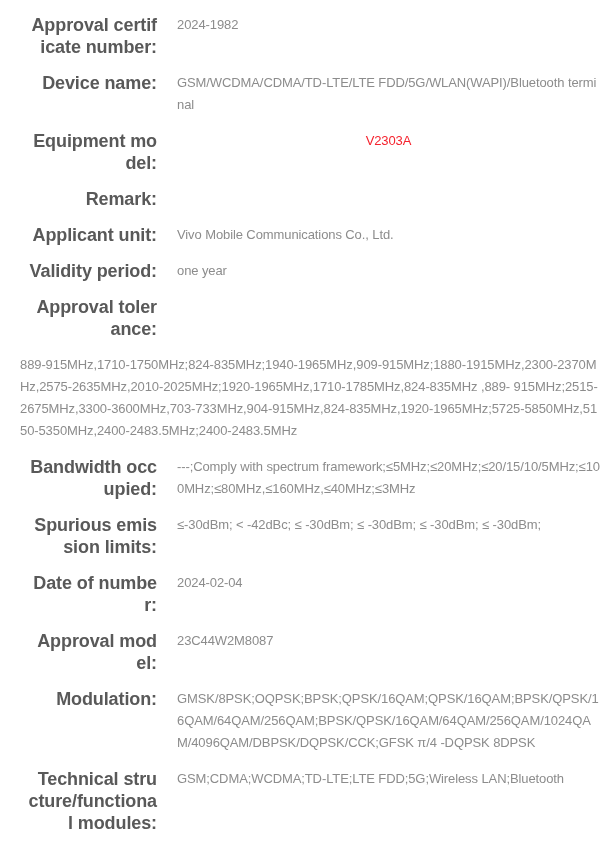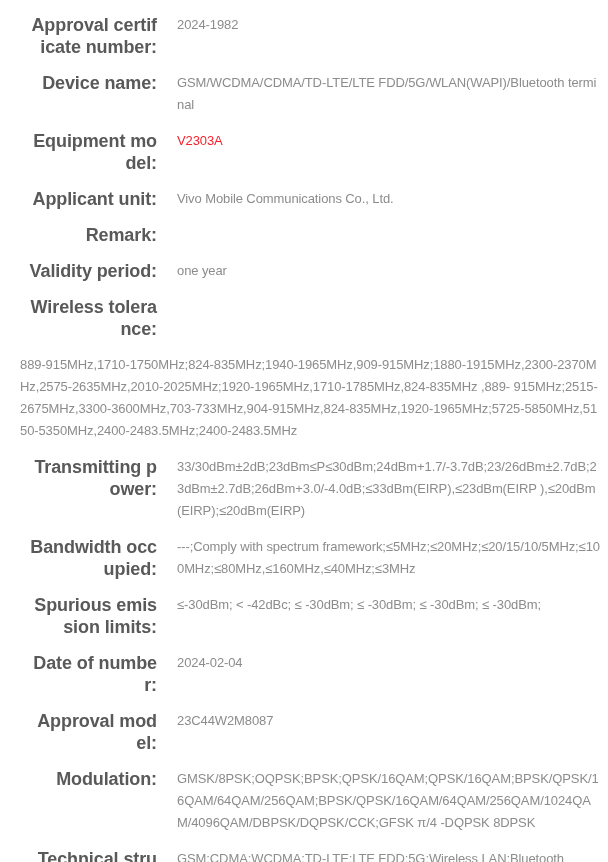--- a/index.html
+++ b/index.html
@@ -56,20 +56,21 @@
     color: #8c8c8c;
     line-height: 22px;
     word-break: break-all;
     overflow-wrap: anywhere;
     white-space: normal;
     letter-spacing: -0.1px;
   }
 
   .detail-value.accent {
     color: #f5222d;
+    text-align: center;
   }
 
   .detail-value.empty {
     min-height: 22px;
   }
 </style>
 </head>
 <body>
 
 <div class="detail-sheet">
@@ -80,40 +81,36 @@
     </div>
     <div class="detail-row">
       <div class="detail-label">Device name:</div>
       <div class="detail-value">GSM/WCDMA/CDMA/TD-LTE/LTE FDD/5G/WLAN(WAPI)/Bluetooth terminal</div>
     </div>
     <div class="detail-row">
       <div class="detail-label">Equipment model:</div>
       <div class="detail-value accent">V2303A</div>
     </div>
     <div class="detail-row">
+      <div class="detail-label">Remark:</div>
+      <div class="detail-value empty"></div>
+    </div>
+    <div class="detail-row">
       <div class="detail-label">Applicant unit:</div>
       <div class="detail-value">Vivo Mobile Communications Co., Ltd.</div>
-    </div>
-    <div class="detail-row">
-      <div class="detail-label">Remark:</div>
-      <div class="detail-value empty"></div>
     </div>
     <div class="detail-row">
       <div class="detail-label">Validity period:</div>
       <div class="detail-value">one year</div>
     </div>
     <div class="detail-row">
-      <div class="detail-label">Wireless tolerance:</div>
+      <div class="detail-label">Approval tolerance:</div>
     </div>
     <div class="detail-row">
       <div class="detail-value">889-915MHz,1710-1750MHz;824-835MHz;1940-1965MHz,909-915MHz;1880-1915MHz,2300-2370MHz,2575-2635MHz,2010-2025MHz;1920-1965MHz,1710-1785MHz,824-835MHz ,889- 915MHz;2515-2675MHz,3300-3600MHz,703-733MHz,904-915MHz,824-835MHz,1920-1965MHz;5725-5850MHz,5150-5350MHz,2400-2483.5MHz;2400-2483.5MHz</div>
-    </div>
-    <div class="detail-row">
-      <div class="detail-label">Transmitting power:</div>
-      <div class="detail-value">33/30dBm±2dB;23dBm≤P≤30dBm;24dBm+1.7/-3.7dB;23/26dBm±2.7dB;23dBm±2.7dB;26dBm+3.0/-4.0dB;≤33dBm(EIRP),≤23dBm(EIRP ),≤20dBm(EIRP);≤20dBm(EIRP)</div>
     </div>
     <div class="detail-row">
       <div class="detail-label">Bandwidth occupied:</div>
       <div class="detail-value">---;Comply with spectrum framework;≤5MHz;≤20MHz;≤20/15/10/5MHz;≤100MHz;≤80MHz,≤160MHz,≤40MHz;≤3MHz</div>
     </div>
     <div class="detail-row">
       <div class="detail-label">Spurious emission limits:</div>
       <div class="detail-value">≤-30dBm;  &lt;  -42dBc;  ≤  -30dBm;  ≤  -30dBm;  ≤  -30dBm;  ≤  -30dBm;</div>
     </div>
     <div class="detail-row">

